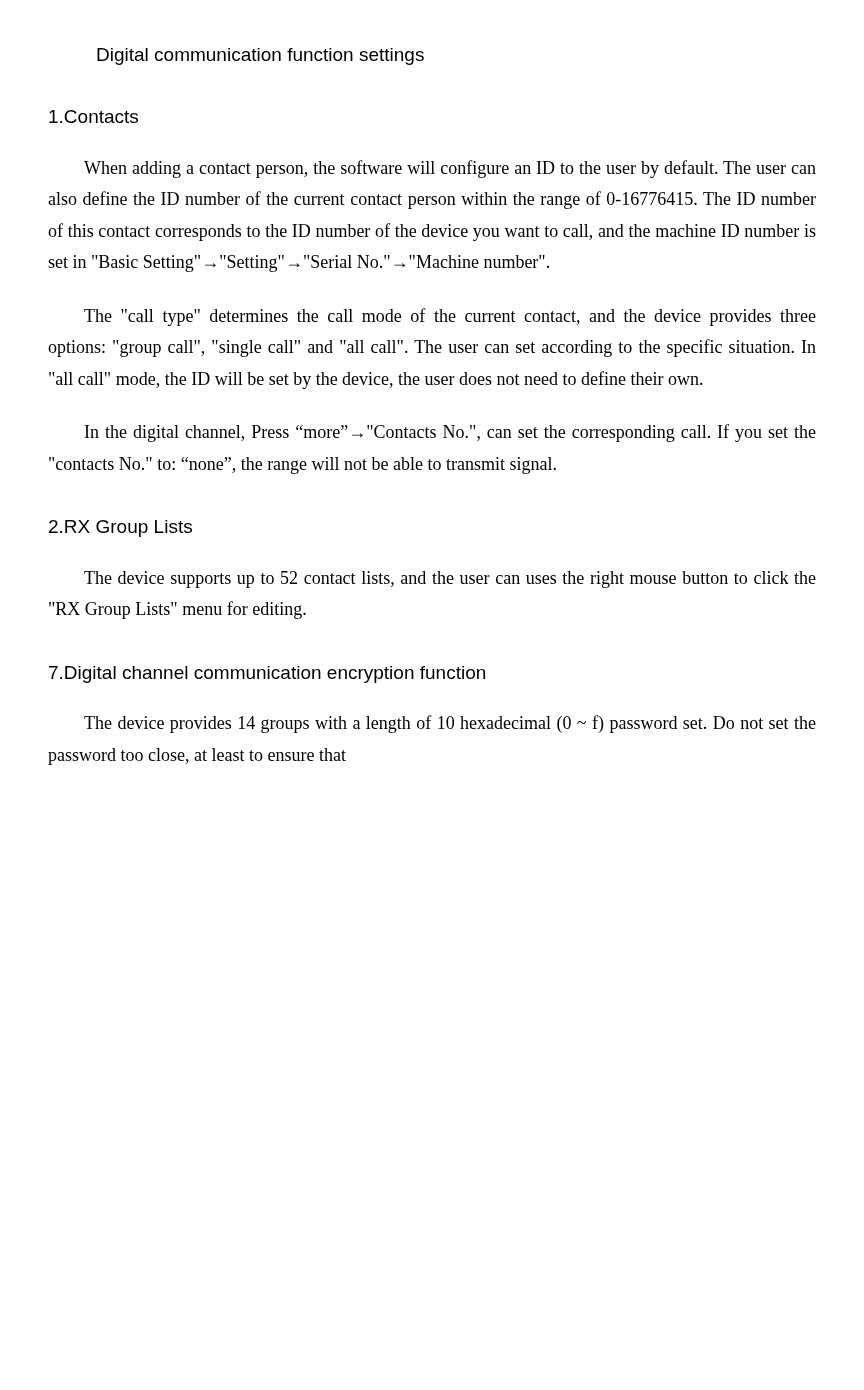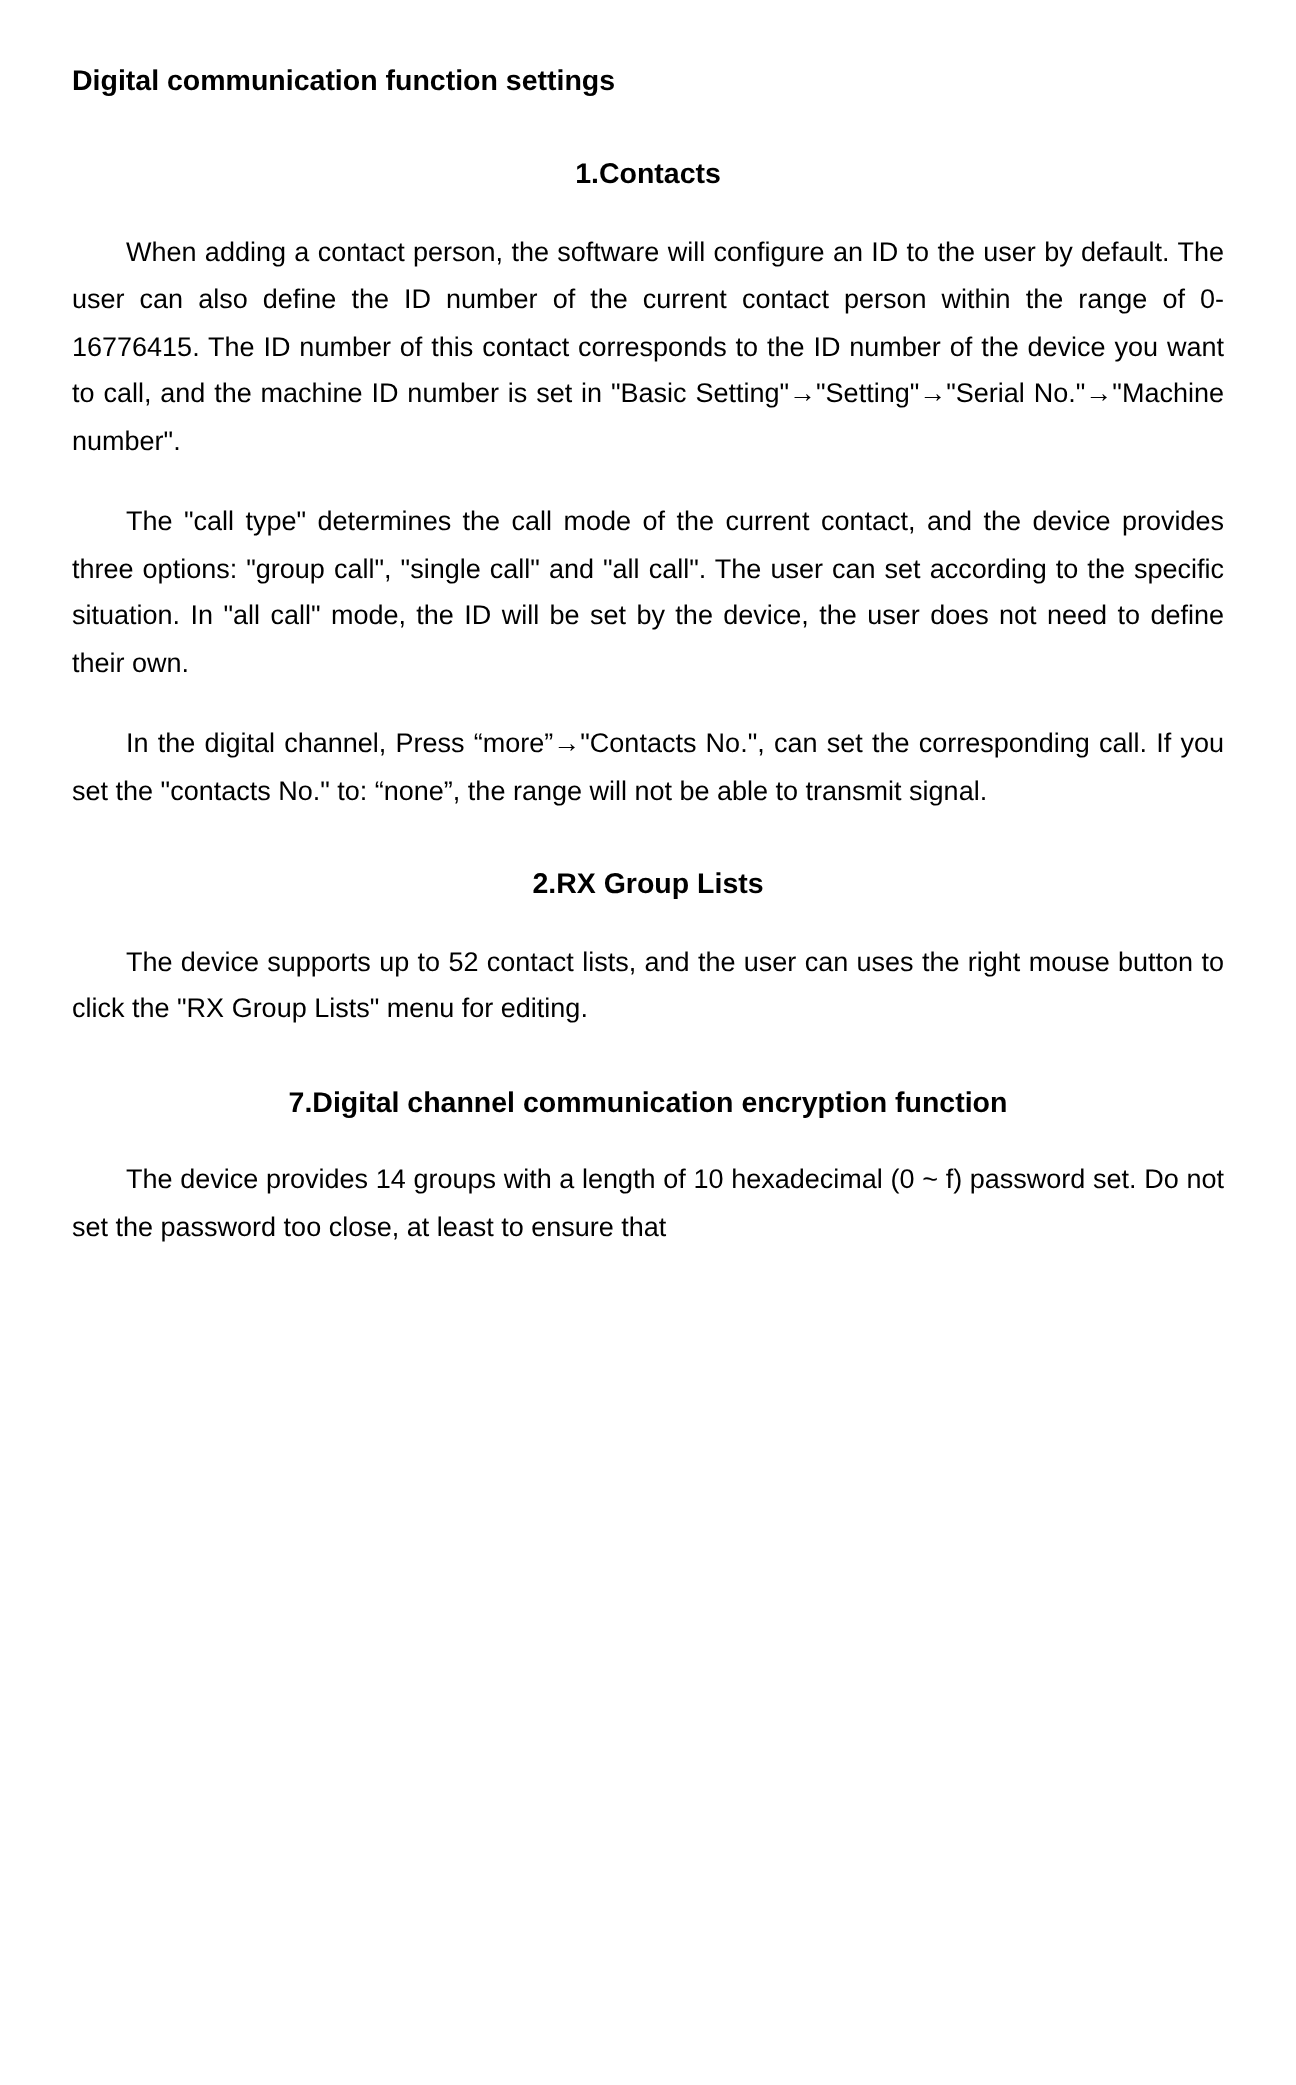--- a/index.html
+++ b/index.html
@@ -12,44 +12,45 @@
       background: #ffffff;
       font-family: Arial, sans-serif;
       font-size: 18px;
       line-height: 1.6;
       color: #000000;
       padding: 40px 48px;
       max-width: 864px;
     }
 
     .page-title {
-      font-weight: bold;
+      font-weight: normal;
       font-size: 19px;
       margin-bottom: 28px;
       display: block;
+      margin-left: 48px;
     }
 
     .section-heading {
-      font-weight: bold;
+      font-weight: normal;
       font-size: 19px;
       margin-top: 32px;
       margin-bottom: 20px;
       display: block;
-      text-align: center;
     }
 
     .paragraph {
       margin-bottom: 22px;
       font-size: 18px;
       line-height: 1.75;
       text-align: justify;
     }
 
     .paragraph.indented {
       text-indent: 2em;
+      font-family: Liberation Serif, serif;
     }
 
     .paragraph.no-indent {
       text-indent: 0;
     }
   </style>
 </head>
 <body>
 
 <span class="page-title">Digital communication function settings</span>

